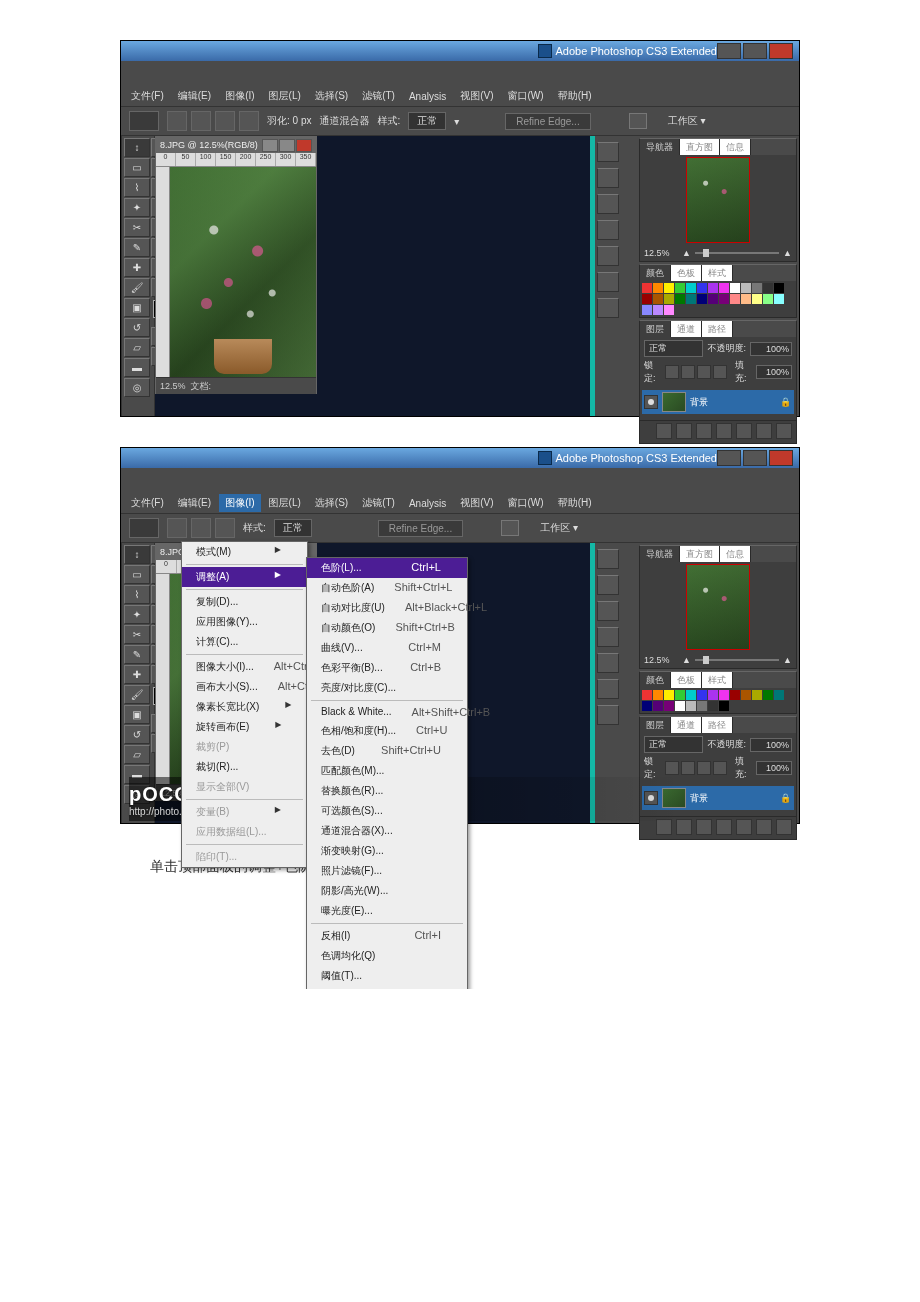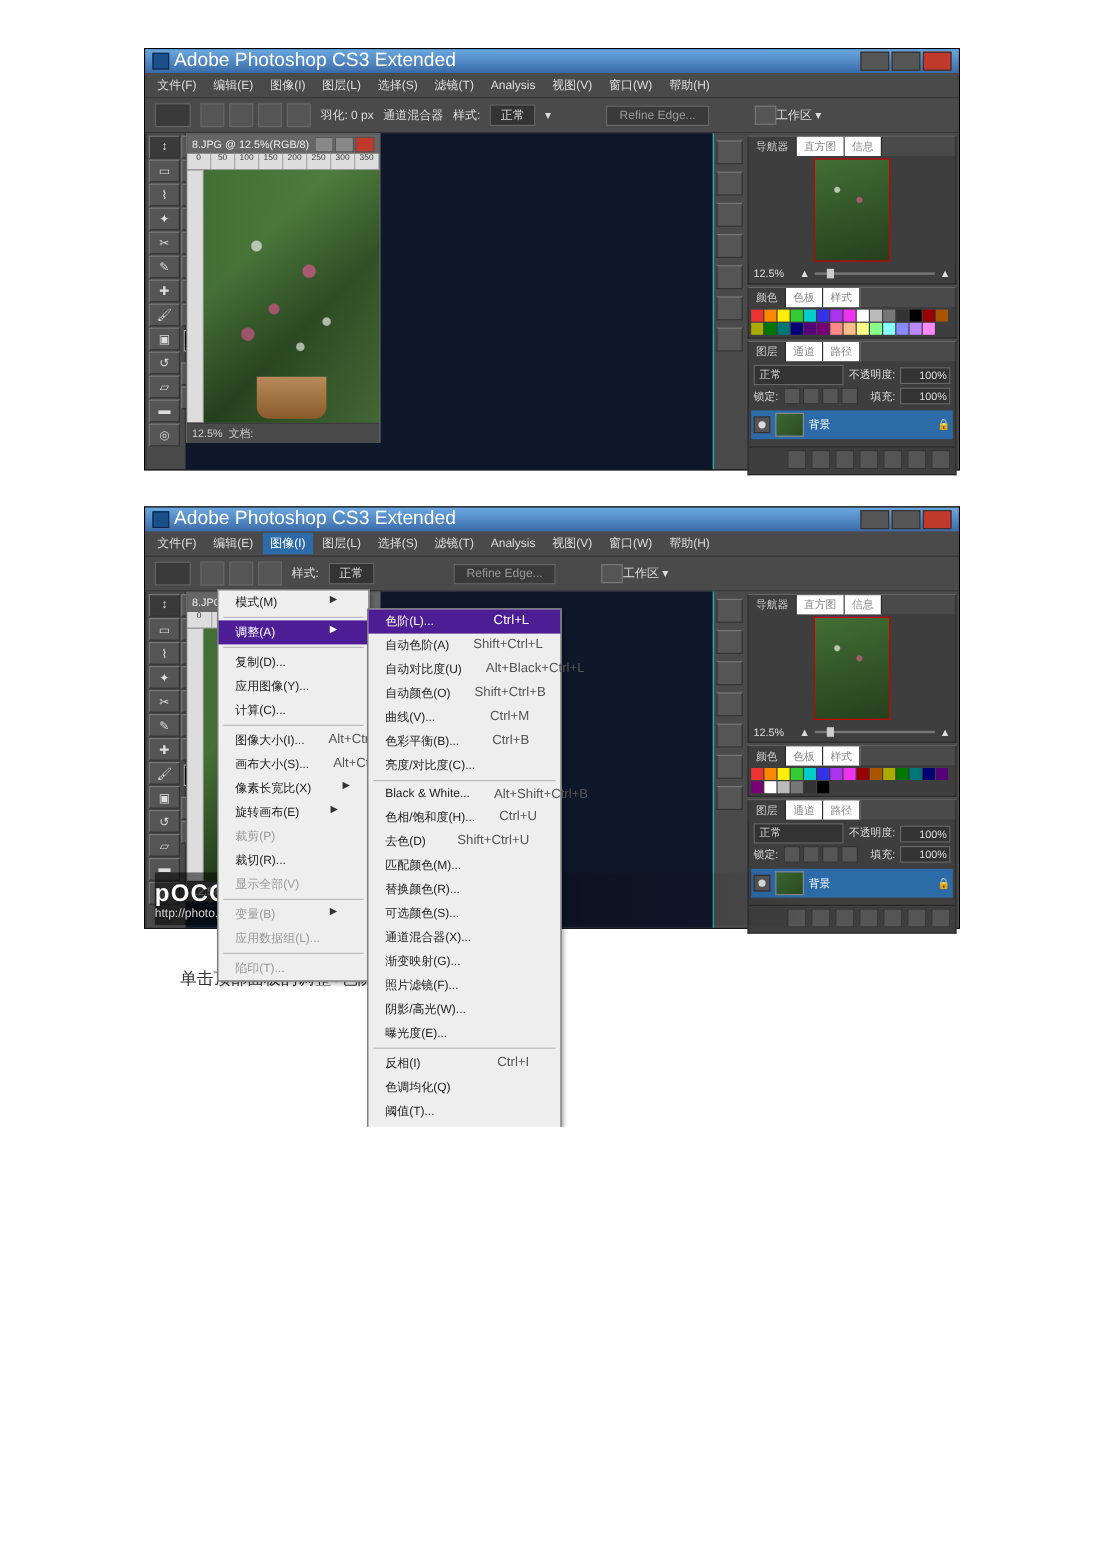--- a/index.html
+++ b/index.html
@@ -22,64 +22,65 @@
     position: relative;
     color: #ddd;
     font-family: "SimSun", sans-serif;
   }
   .titlebar {
     height: 20px;
     background: linear-gradient(to bottom, #6aa8e0, #3a6aa8);
     display: flex;
     align-items: center;
     padding: 0 6px;
-    font-size: 16px;
+    font-size: 11px;
     color: #fff;
-    justify-content: space-between;
+    justify-content: flex-end;
   }
   .titlebar-left { display:flex; align-items:center; gap:4px;}
   .win-icon {
     width:12px; height:12px; background:#1a4f8a; display:inline-block; border:1px solid #0a2a4a;
   }
   .win-buttons { display:flex; gap:2px;}
   .win-btn { width:22px; height:14px; border:1px solid #333; display:inline-block;}
   .win-min { background:#555;}
   .win-max { background:#555;}
   .win-close { background:#c0392b;}
   .menubar {
     height: 20px;
     background: #4a4a4a;
     display: flex;
     align-items: center;
     padding: 0 4px;
     font-size: 10px;
     color: #ddd;
     gap: 2px;
     border-bottom: 1px solid #333;
+    margin-top: 25px;
   }
   .menubar .menu-item { padding: 2px 6px; white-space: nowrap;}
   .menubar .menu-item.active { background:#2c6aa8; color:#fff; }
   .optionsbar {
     height: 28px;
     background: #4a4a4a;
     display:flex;
     align-items:center;
     padding: 0 8px;
     font-size:10px;
     color:#ddd;
     gap:8px;
     border-bottom:1px solid #333;
   }
   .tool-preset { width:28px; height:18px; border:1px solid #666; background:#3a3a3a;}
   .tool-opts { display:flex; gap:4px; }
   .tool-opt-icon { width:18px;height:18px;border:1px solid #666;background:#555;}
   .opt-label { white-space:nowrap;}
   .opt-dropdown { border:1px solid #666; background:#333; padding:1px 8px;}
   .refine-btn { border:1px solid #666; background:#3a3a3a; padding:2px 10px; color:#999;}
-  .workspace-sw { margin-left: 30px; display:flex; gap:0; align-items:center;}
+  .workspace-sw { margin-left: 30px; display:flex; gap:21px; align-items:center;}
   .ws-icon { width:16px;height:14px;border:1px solid #777; background:#555;}
 
   .work-area {
     display: flex;
     background: #4a4a4a;
     height: 280px;
     position: relative;
   }
   .work-area.tall { height: 280px;}
   .toolbox {
@@ -149,25 +150,25 @@
   }
   .pot { position:absolute; bottom:3px; left:30%; width:40%; height:35px;
     background:linear-gradient(#b88a5a,#8a5a2a);
     border-radius:0 0 10px 10px;
   }
   .statusbar { height:16px; background:#4a4a4a; border-top:1px solid #333; font-size:9px; color:#ccc; padding:0 4px; display:flex; align-items:center;}
 
   .right-panels {
     width:200px;
     background:#4a4a4a;
-    border-left:1px solid #14b8a6;
+    border-left:5px solid #14b8a6;
     padding:2px;
     font-size:9px;
     display:flex;
-    gap:2px;
+    gap:18px;
   }
   .collapsed-dock { width:24px; display:flex; flex-direction:column; gap:6px; padding-top:4px;}
   .dock-icon { width:20px;height:18px;background:#555;border:1px solid #333; border-top-color:#777;}
   .panel-stack { flex:1; display:flex; flex-direction:column; gap:2px;}
   .panel {
     background:#3e3e3e;
     border:1px solid #2a2a2a;
     border-top-color:#666;
   }
   .panel-tabs { height:16px; background:#4a4a4a; display:flex; font-size:9px;}

